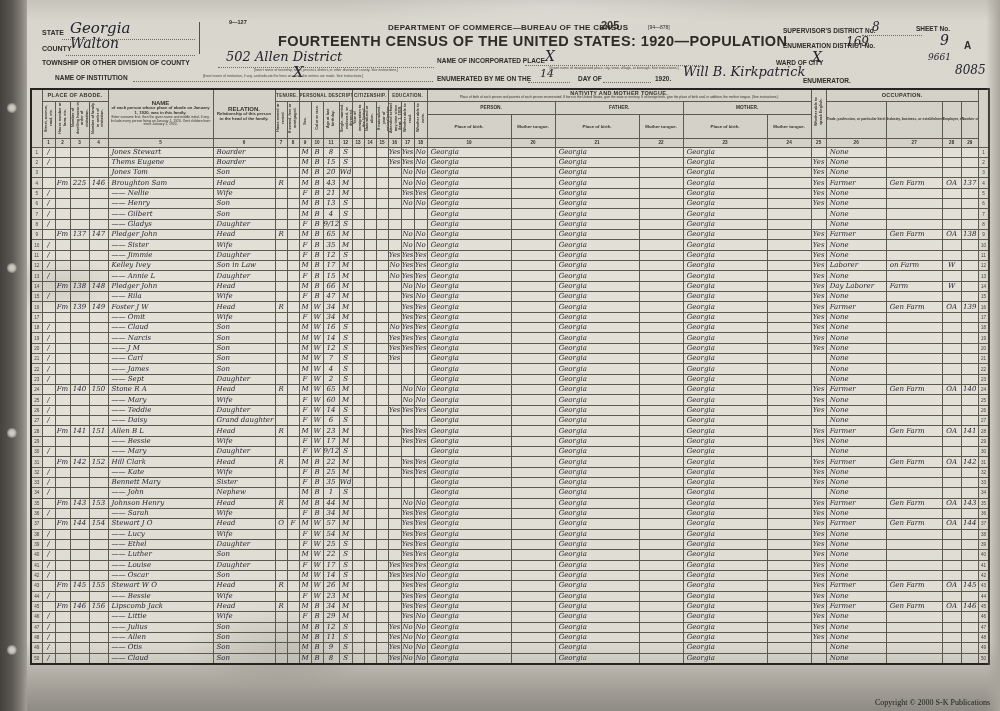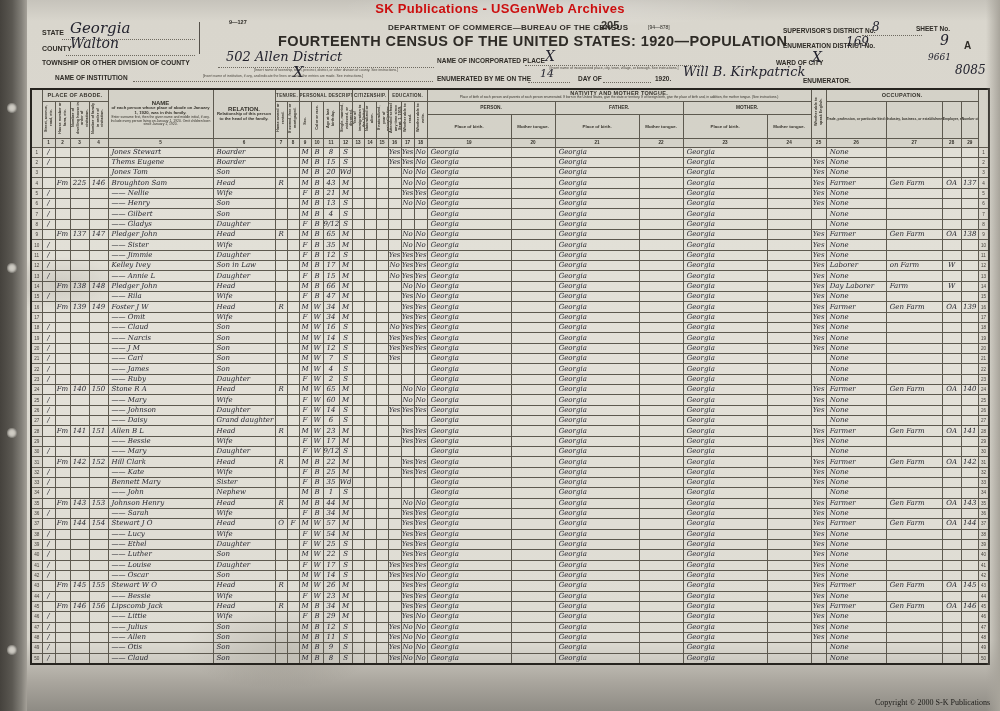--- a/index.html
+++ b/index.html
@@ -58,21 +58,20 @@
 <div class="page">
 
   <div class="film">
     <div class="hole" style="top:103px"></div>
     <div class="hole" style="top:263px"></div>
     <div class="hole" style="top:428px"></div>
     <div class="hole" style="top:645px"></div>
   </div>
   <div class="redge"></div>
 
-  <div class="watermark">SK Publications - USGenWeb Archives</div>
 
   <div class="hz">
     <span class="plab" style="left:42px;top:29px;font-size:7px">STATE</span>
     <span class="hw" style="left:70px;top:19px;font-size:15px">Georgia</span>
     <span class="dots" style="left:62px;top:38px;width:133px"></span>
     <span class="plab" style="left:42px;top:45px;font-size:7px">COUNTY</span>
     <span class="hw" style="left:70px;top:35px;font-size:14px">Walton</span>
     <span class="dots" style="left:66px;top:54px;width:129px"></span>
     <span class="vbar" style="left:199px;top:22px;height:32px"></span>
 
@@ -972,21 +971,21 @@
       <td></td>
       <td></td>
       <td class="rn">22</td>
     </tr>
         <tr>
       <td class="rn">23</td>
       <td>/</td>
       <td></td>
       <td></td>
       <td></td>
-      <td class="lft">—— Ruby</td>
+      <td class="lft">—— Sept</td>
       <td class="lft">Daughter</td>
       <td></td>
       <td></td>
       <td>F</td>
       <td>W</td>
       <td>2</td>
       <td>S</td>
       <td></td>
       <td></td>
       <td></td>
@@ -1071,21 +1070,21 @@
       <td></td>
       <td></td>
       <td class="rn">25</td>
     </tr>
         <tr>
       <td class="rn">26</td>
       <td>/</td>
       <td></td>
       <td></td>
       <td></td>
-      <td class="lft">—— Johnson</td>
+      <td class="lft">—— Teddie</td>
       <td class="lft">Daughter</td>
       <td></td>
       <td></td>
       <td>F</td>
       <td>W</td>
       <td>14</td>
       <td>S</td>
       <td></td>
       <td></td>
       <td></td>

